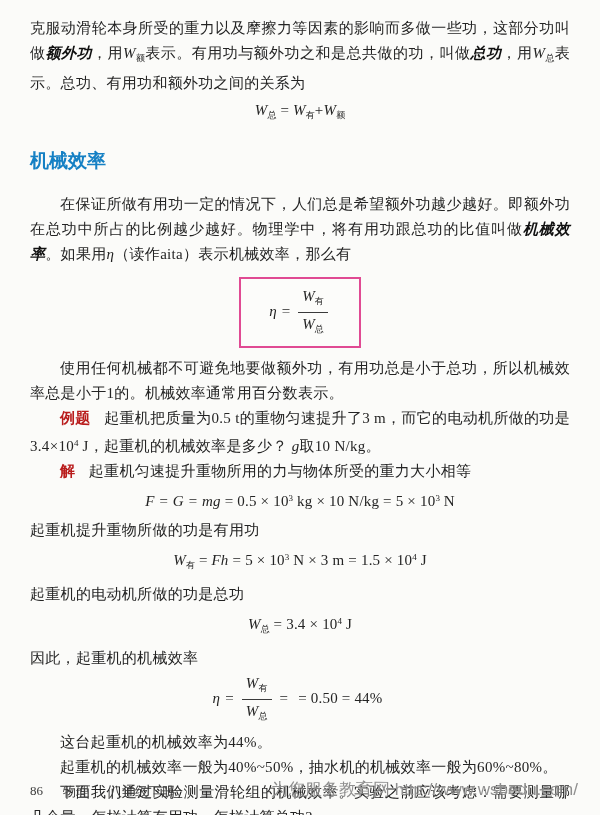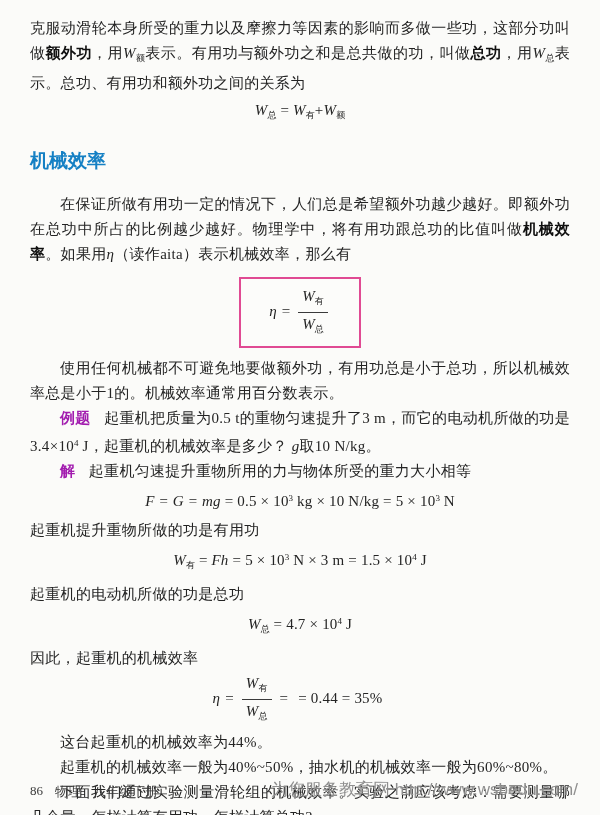--- a/index.html
+++ b/index.html
@@ -16,22 +16,22 @@
     padding:16px 30px 0 30px;
     overflow:hidden;
   }
   .para {
     font-size:15px;
     line-height:25px;
     text-align:justify;
     letter-spacing:0.3px;
   }
   .indent { text-indent:2em; }
-  .bold { font-weight:bold; color:#101010; }
-  .label { font-weight:bold; color:#a21caf; margin-right:0.9em; }
+  .bold { font-weight:bold; color:#101010;font-style:italic; }
+  .label { font-weight:bold; color:#b91c1c; margin-right:0.9em; }
   .var { font-style:italic; }
   sub { font-size:9px; vertical-align:-3px; letter-spacing:0; }
   sup { font-size:9px; vertical-align:5px; letter-spacing:0; }
   .section-heading {
     color:#1580c4;
     font-family:"Liberation Sans","DejaVu Sans",sans-serif;
     font-size:19px; font-weight:bold;
     margin:20px 0 18px 0;
   }
   .formula {
@@ -53,21 +53,21 @@
     vertical-align:middle; text-align:center;
     line-height:20px; margin:0 3px;font-family:Liberation Serif, serif;
   }
   .frac .num { border-bottom:1px solid #3a3a3a; padding:0 4px 1px 4px; }
   .frac .den { padding:1px 4px 0 4px;text-align:right; }
   .feq { margin:0 5px; }
   .footer {
     position:absolute; left:30px; right:22px; bottom:14px;
     display:flex; align-items:baseline;
   }
-  .footer-left { display:flex; gap:12px; font-size:13px; color:#3a3a3a; }
+  .footer-left { display:flex; gap:20px; font-size:13px; color:#3a3a3a; }
   .watermark {
     margin-left:auto;
     color:#8f8f8f; font-size:17px;
     font-family:"Liberation Sans","DejaVu Sans",sans-serif;
     text-align:right;
   }
 </style>
 </head>
 <body>
 
@@ -95,28 +95,28 @@
   <p class="para indent"><span class="label">解</span><span>起重机匀速提升重物所用的力与物体所受的重力大小相等</span></p>
 
   <div class="formula"><i class="var">F = G = mg</i><span> = 0.5 × 10</span><sup>3</sup><span> kg × 10 N/kg = 5 × 10</span><sup>3</sup><span> N</span></div>
 
   <p class="para">起重机提升重物所做的功是有用功</p>
 
   <div class="formula"><i class="var">W</i><sub>有</sub><span> = </span><i class="var">Fh</i><span> = 5 × 10</span><sup>3</sup><span> N × 3 m = 1.5 × 10</span><sup>4</sup><span> J</span></div>
 
   <p class="para">起重机的电动机所做的功是总功</p>
 
-  <div class="formula"><i class="var">W</i><sub>总</sub><span> = 4.7 × 10</span><sup>4</sup><span> J</span></div>
+  <div class="formula"><i class="var">W</i><sub>总</sub><span> = 3.4 × 10</span><sup>4</sup><span> J</span></div>
 
   <p class="para">因此，起重机的机械效率</p>
 
   <div class="formula"><i class="var">η</i><span class="feq">=</span><span class="frac">
         <span class="num"><i class="var">W</i><sub>有</sub></span>
         <span class="den"><i class="var">W</i><sub>总</sub></span>
-      </span><span class="feq">=</span><span class="feq">= 0.44 = 35%</span></div>
+      </span><span class="feq">=</span><span class="feq">= 0.50 = 44%</span></div>
 
   <p class="para indent">这台起重机的机械效率为44%。</p>
   <p class="para indent">起重机的机械效率一般为40%~50%，抽水机的机械效率一般为60%~80%。</p>
   <p class="para indent">下面我们通过实验测量滑轮组的机械效率。实验之前应该考虑：需要测量哪几个量，怎样计算有用功，怎样计算总功?</p>
 
   <div class="footer">
     <div class="footer-left">
       <span>86</span>
       <span>物理</span>
       <span>八年级下册</span>

